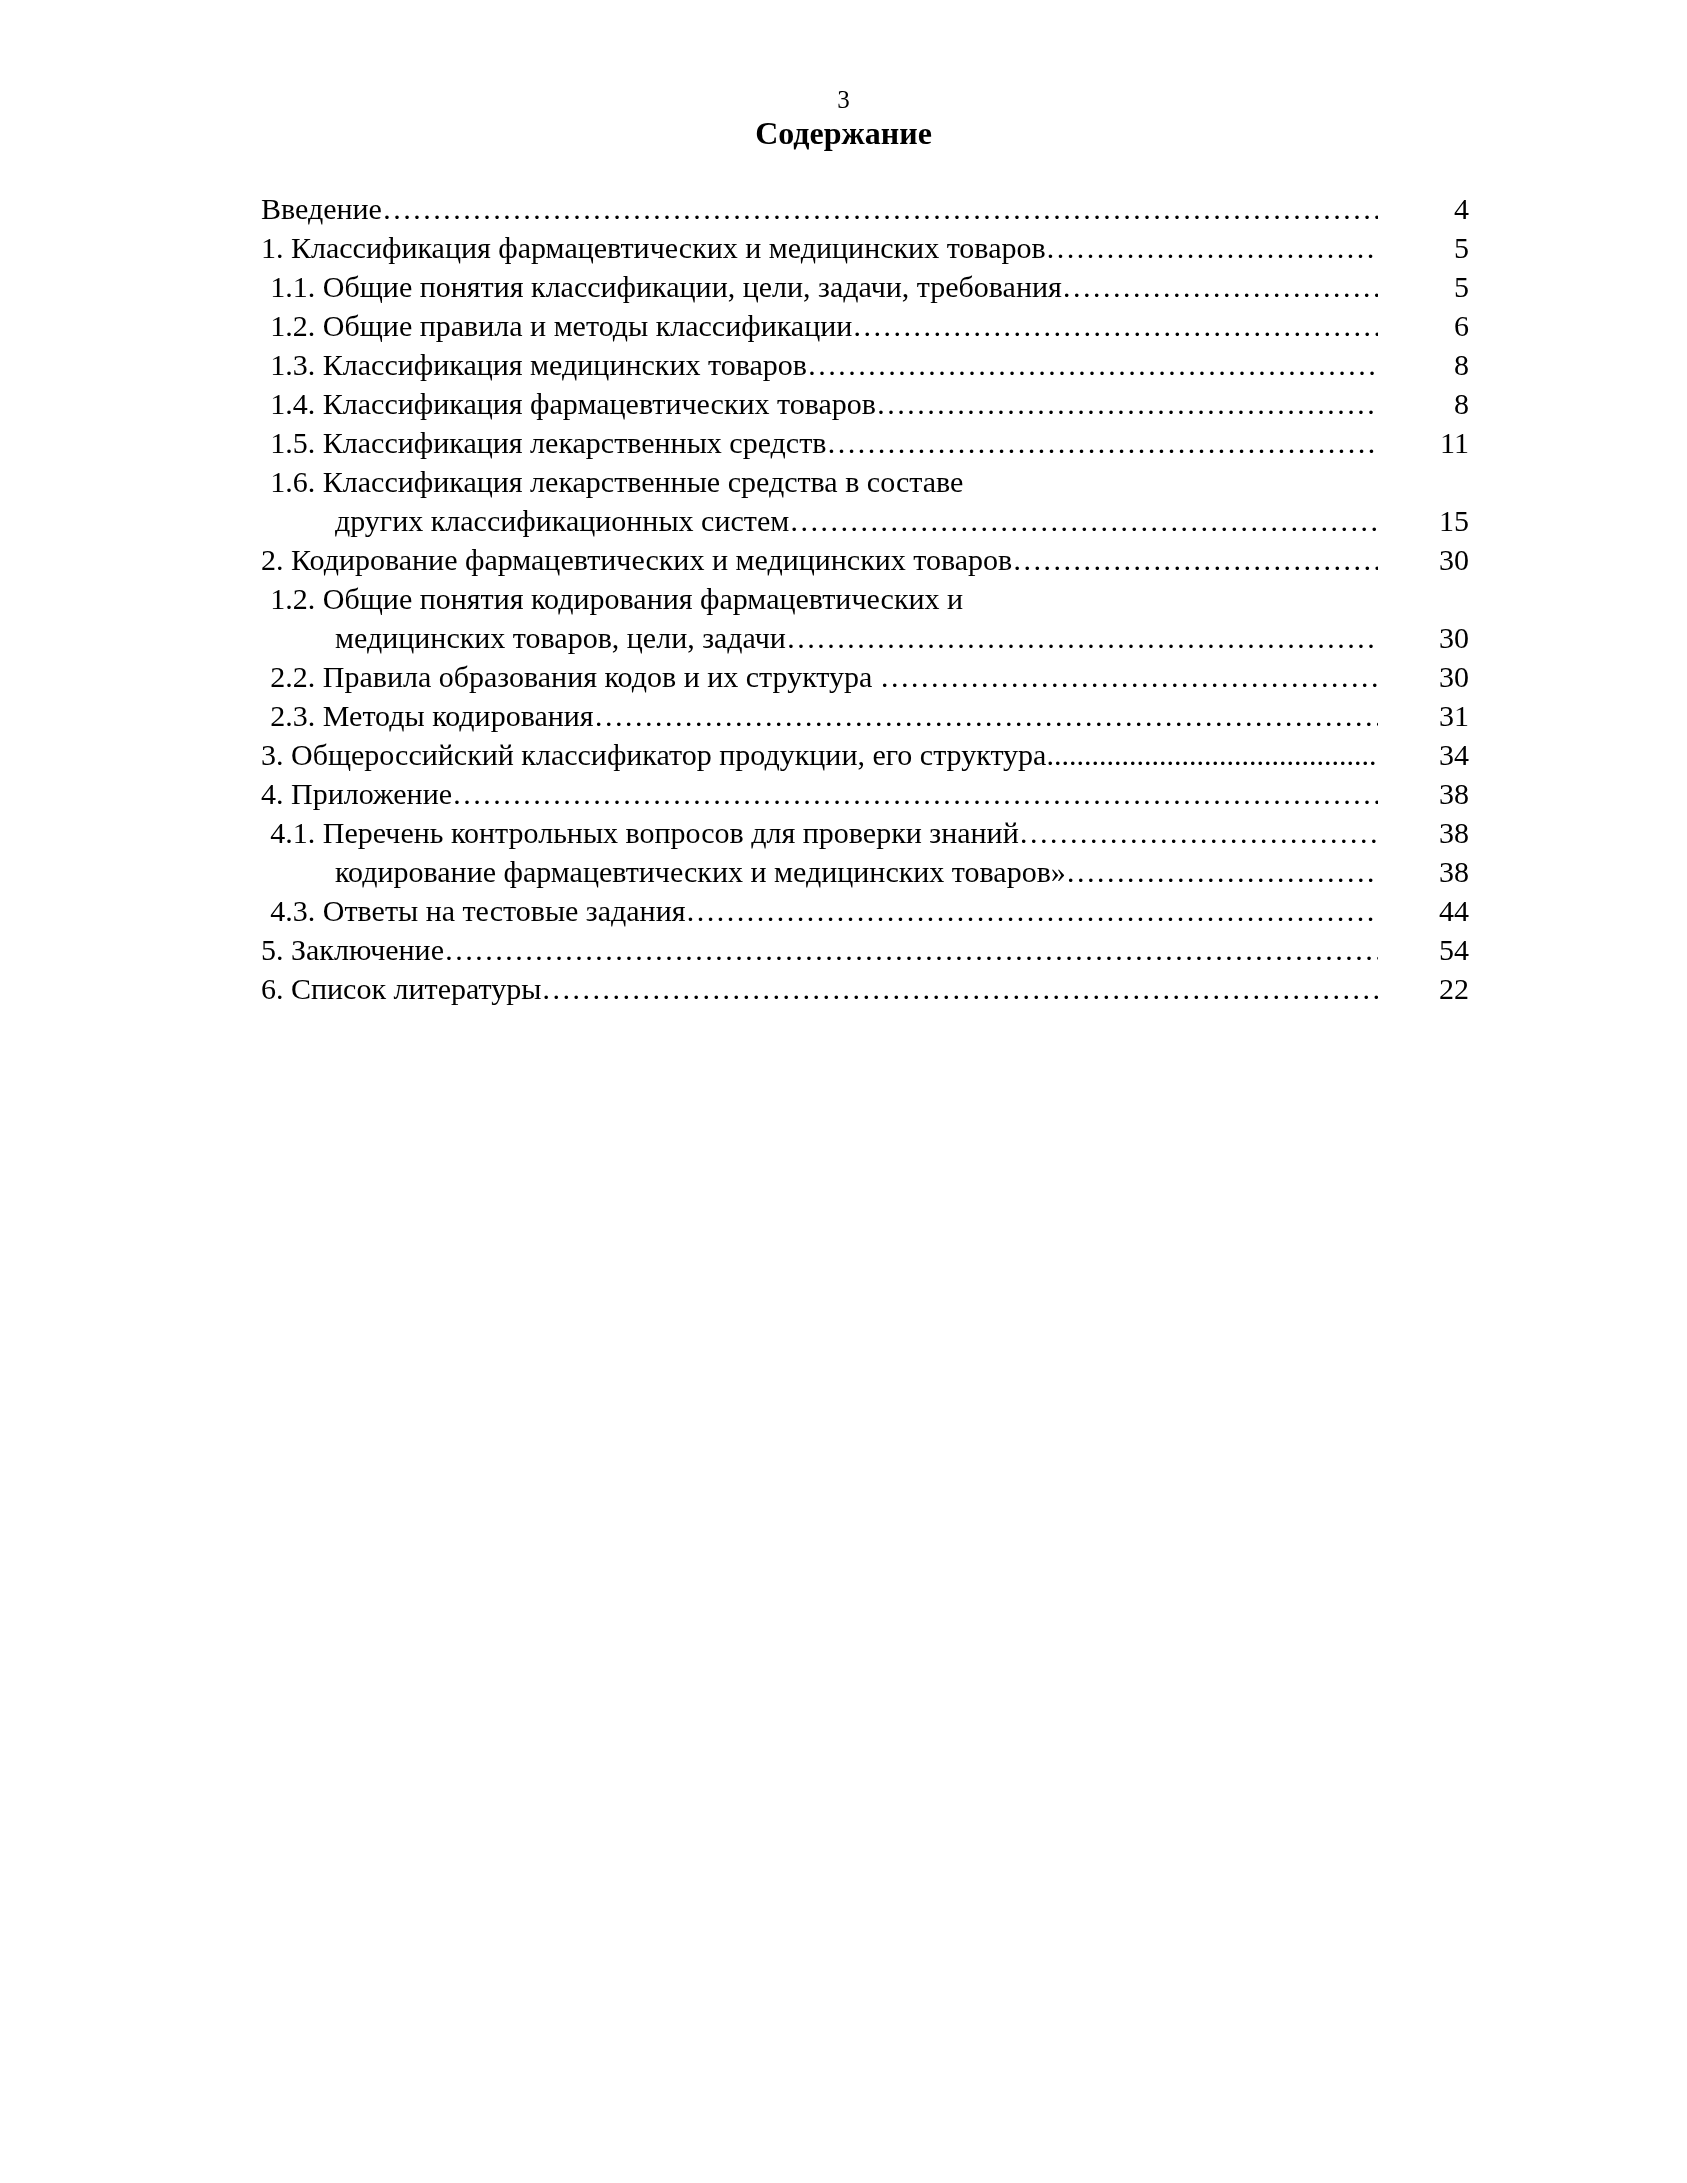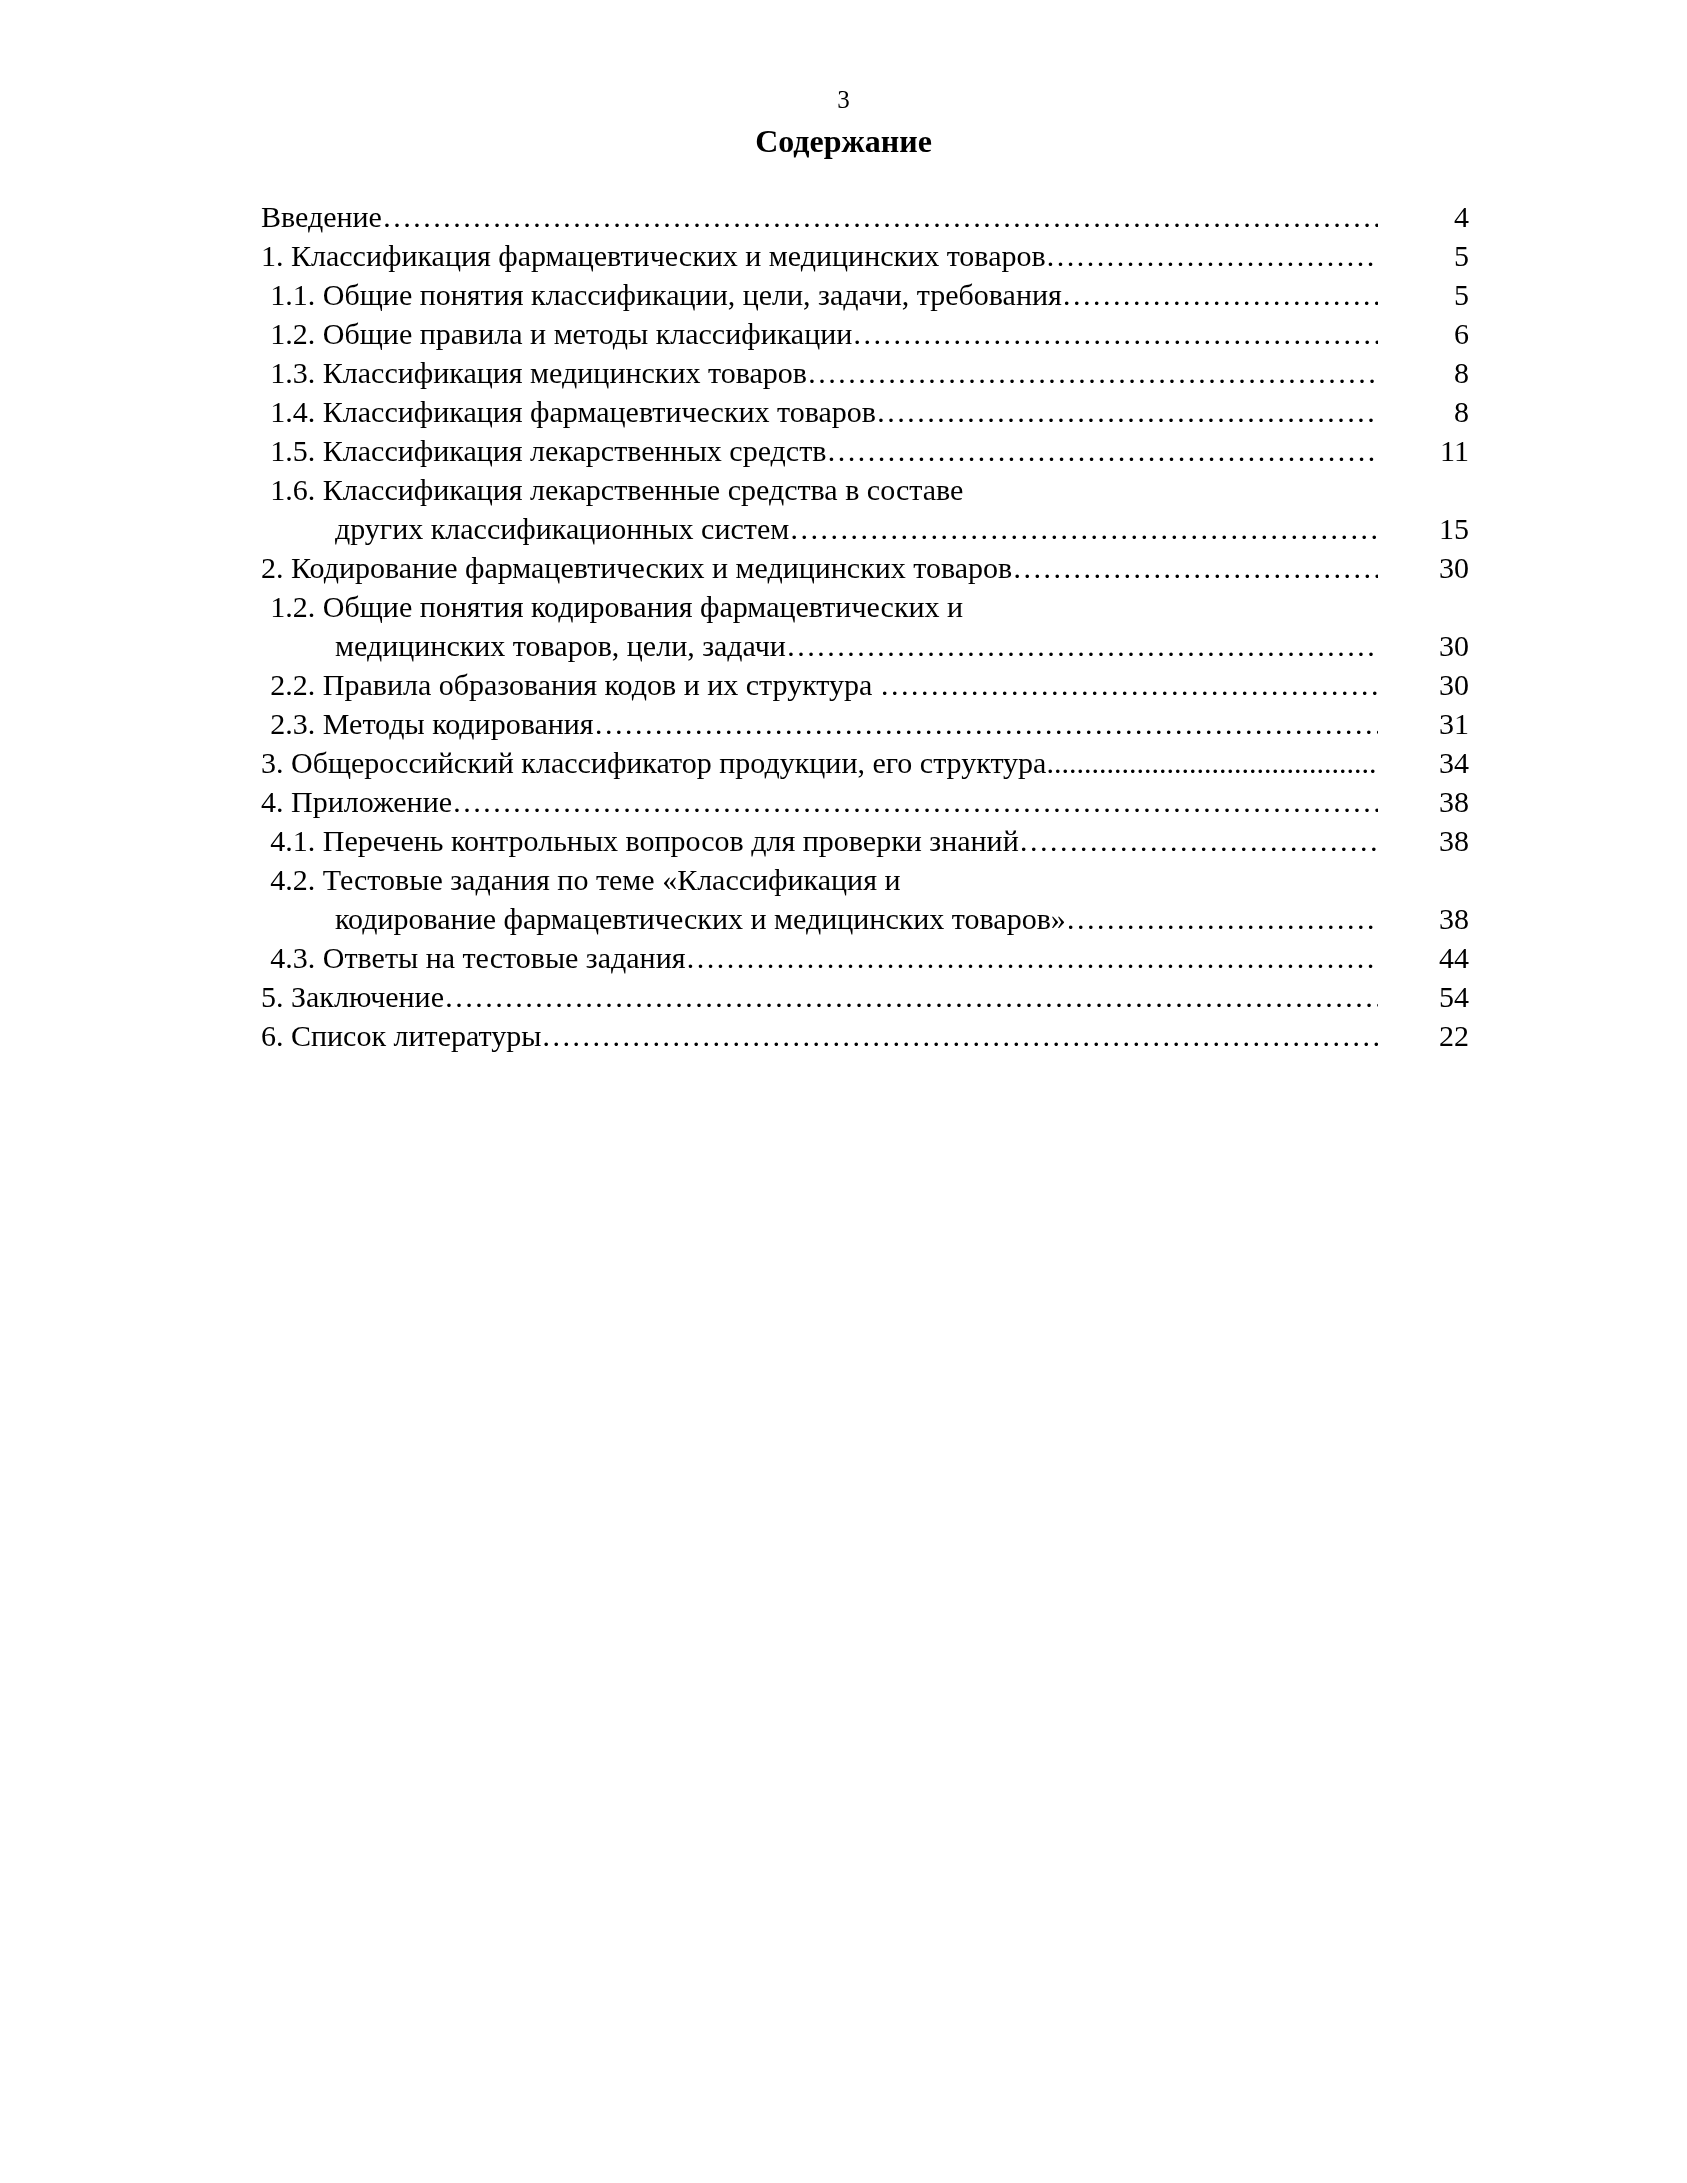--- a/index.html
+++ b/index.html
@@ -21,21 +21,21 @@
   .page-number {
     text-align: center;
     font-size: 25px;
     line-height: 29px;
   }
   .doc-title {
     text-align: center;
     font-size: 32px;
     font-weight: bold;
     line-height: 38px;
-    margin-top: 8px;
+    margin-top: 0;
   }
   .toc {
     margin: 37px 218px 0 261px;
   }
   .toc-row {
     display: flex;
     align-items: baseline;
     font-size: 30px;
     line-height: 39px;
   }
@@ -138,24 +138,20 @@
   <div class="toc-row indent-0">
     <span class="toc-text">4. Приложение………………………………………………………………………………………………………………………………..</span>
     <span class="toc-page">38</span>
   </div>
 
   <div class="toc-row indent-1">
     <span class="toc-text">4.1. Перечень контрольных вопросов для проверки знаний……………………………………</span>
     <span class="toc-page">38</span>
   </div>
 
-  <div class="toc-row indent-1">
-    <span class="toc-text">4.2. Тестовые задания по теме «Классификация и</span>
-    <span class="toc-page"></span>
-  </div>
 
   <div class="toc-row indent-2">
     <span class="toc-text">кодирование фармацевтических и медицинских товаров»………………………………</span>
     <span class="toc-page">38</span>
   </div>
 
   <div class="toc-row indent-1">
     <span class="toc-text">4.3. Ответы на тестовые задания…………………………………………………………………………………………..</span>
     <span class="toc-page">44</span>
   </div>

